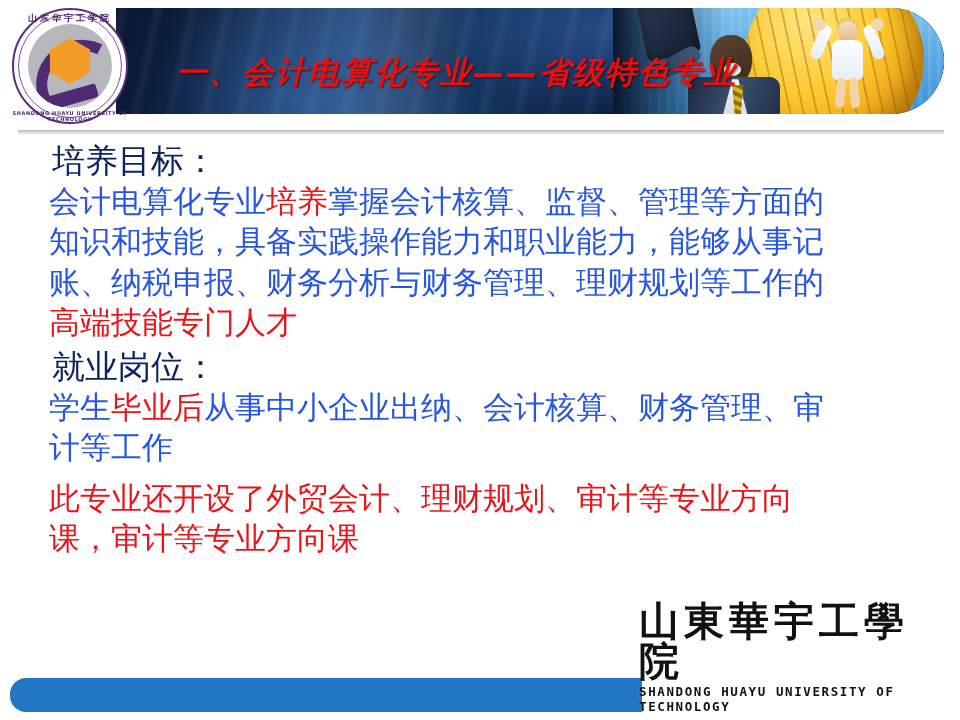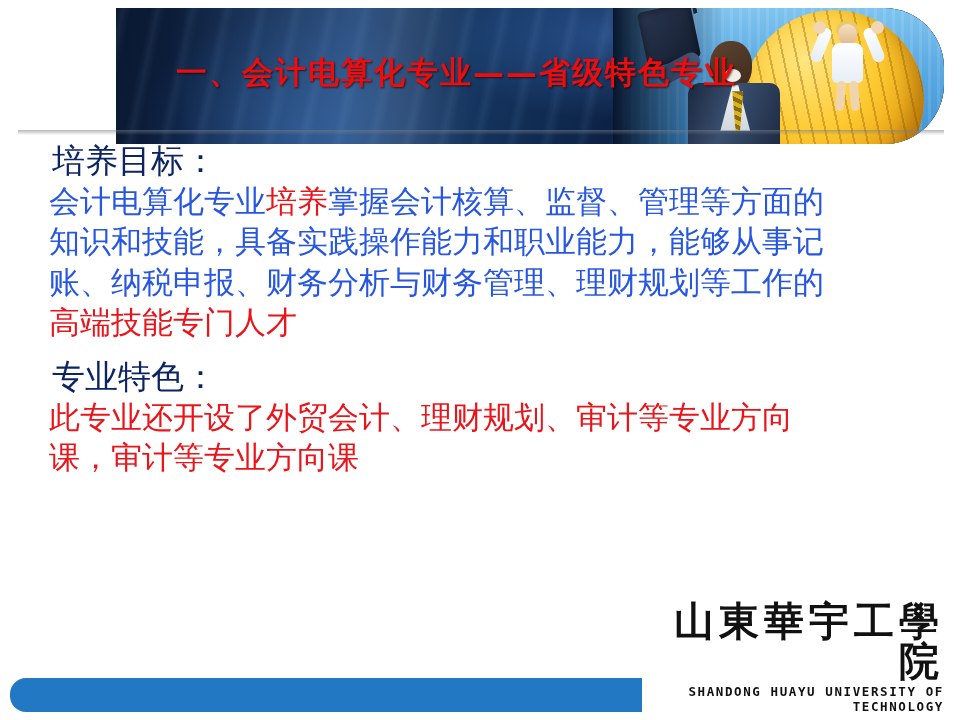--- a/index.html
+++ b/index.html
@@ -18,24 +18,25 @@
 
   
   .header-zone {
     position: absolute;
     left: 0; top: 0;
     width: 960px; height: 140px;
   }
   .banner {
     position: absolute;
     left: 116px; top: 8px;
-    width: 828px; height: 136px;
+    width: 828px; height: 106px;
     border-radius: 0 60px 60px 0;
     overflow: hidden;
     background: #0b1b3d;
+    font-style: italic;
   }
   
   .banner-bg {
     position: absolute; inset: 0;
     background:
       radial-gradient(ellipse 260px 120px at 60% 20%, rgba(60,110,185,.55), rgba(0,0,0,0) 70%),
       radial-gradient(ellipse 220px 160px at 22% 85%, rgba(40,90,160,.45), rgba(0,0,0,0) 72%),
       linear-gradient(105deg, #0a1830 0%, #102a55 28%, #14355f 44%, #0d2346 60%, #081427 78%, #0a1a32 100%);
   }
   
@@ -220,23 +221,23 @@
   
   .footer-bar {
     position: absolute;
     left: 10px; top: 678px;
     width: 632px; height: 34px;
     background: #2378c4;
     border-radius: 16px 0 0 16px;
   }
   .footer-logo {
     position: absolute;
-    right: 16px; bottom: 6px;
+    right: 9px; bottom: 6px;
     width: 312px;
-    text-align: right;
+    text-align: left;
   }
   .footer-cn {
     color: #111111;
     font-size: 40px;
     font-weight: bold;
     letter-spacing: 5px;
     font-family: "DejaVu Serif", "Liberation Serif", serif;
     line-height: 1;
   }
   .footer-en {
@@ -284,40 +285,56 @@
           <div class="fm-mouth"></div>
           <div class="fm-body"></div>
           <div class="fm-shirt"></div>
           <div class="fm-tie"></div>
         </div>
       </div>
 
       <div class="banner-title">一、会计电算化专业——省级特色专业</div>
     </div>
 
+    <div class="logo-mark">
+      <div class="logo-ring"></div>
+      <div class="logo-ring2"></div>
+      <div class="logo-inner">
+        <div class="logo-swoosh"></div>
+        <div class="logo-tail"></div>
+        <div class="logo-hex"></div>
+      </div>
+      <div class="logo-cn-text">山东华宇工学院</div>
+      <div class="logo-en-text">SHANDONG HUAYU UNIVERSITY OF TECHNOLOGY</div>
+    </div>
 
     <div class="header-shadow"></div>
   </div>
 
   <div class="content">
 
     <div>
       <div class="sec-head">培养目标：</div>
       <div class="sec-body">
         <span class="t-blue">会计电算化专业</span><span class="t-red">培养</span><span class="t-blue">掌握会计核算、监督、管理等方面的知识和技能，具备实践操作能力和职业能力，能够从事记账、纳税申报、财务分析与财务管理、理财规划等工作的</span><span class="t-red">高端技能专门人才</span>
       </div>
     </div>
 
     <div class="gap-a"></div>
 
+    <div>
+      <div class="sec-head">就业岗位：</div>
+      <div class="sec-body">
+        <span class="t-blue">学生</span><span class="t-red">毕业后</span><span class="t-blue">从事中小企业出纳、会计核算、财务管理、审计等工作</span>
+      </div>
+    </div>
 
     <div class="gap-b"></div>
 
     <div>
-      <div class="sec-head">专业特色：</div>
       <div class="sec-body">
         <span class="t-red">此专业还开设了外贸会计、理财规划、审计等专业方向课，审计等专业方向课</span>
       </div>
     </div>
 
   </div>
 
   <div class="footer-bar"></div>
   <div class="footer-logo">
     <div class="footer-cn">山東華宇工學院</div>

